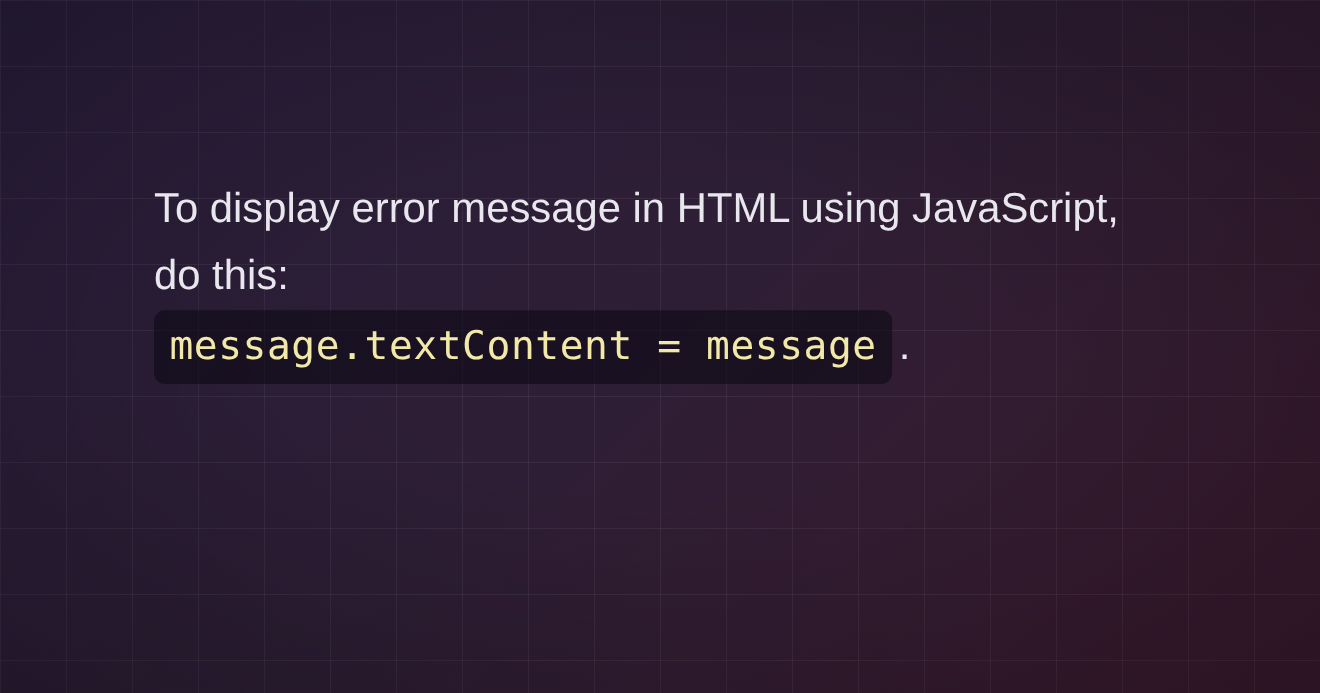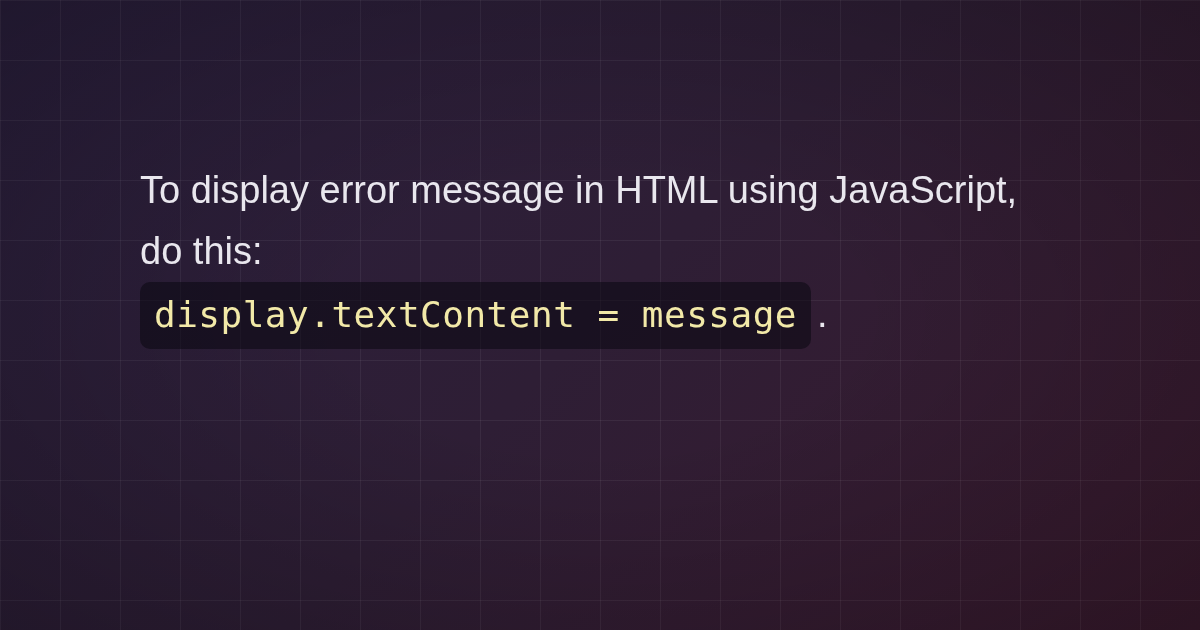--- a/index.html
+++ b/index.html
@@ -61,14 +61,14 @@
     }
   </style>
 </head>
 <body>
 
 <div class="grid-overlay"></div>
 <div class="vignette"></div>
 
 <div class="content">
   <span>To display error message in HTML using JavaScript, do this:</span><br>
-  <span class="code">display.textContent = message</span><span class="period">.</span>
+  <span class="code">message.textContent = message</span><span class="period">.</span>
 </div>
 
 </body></html>

